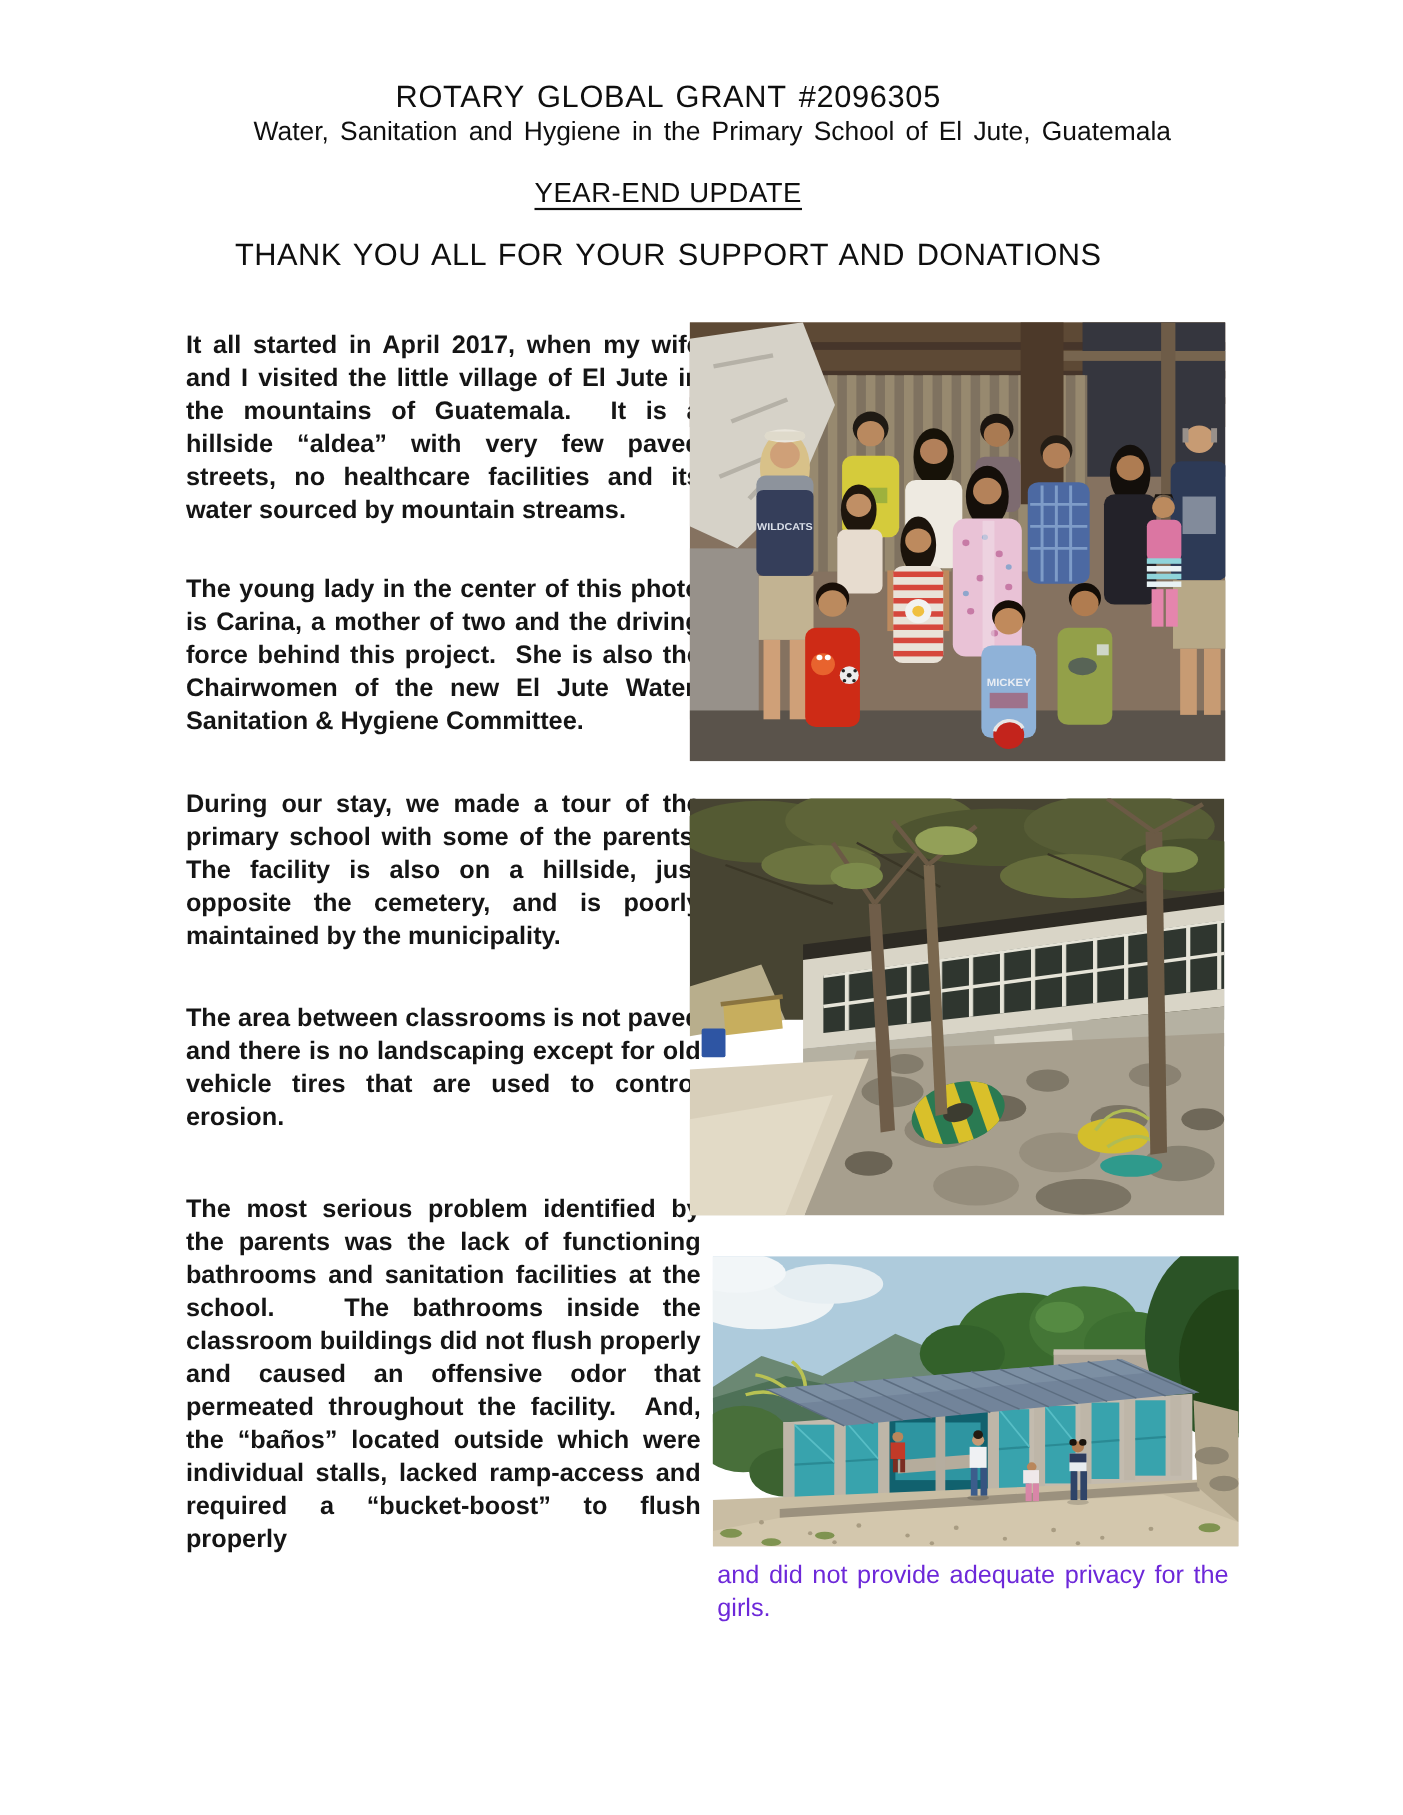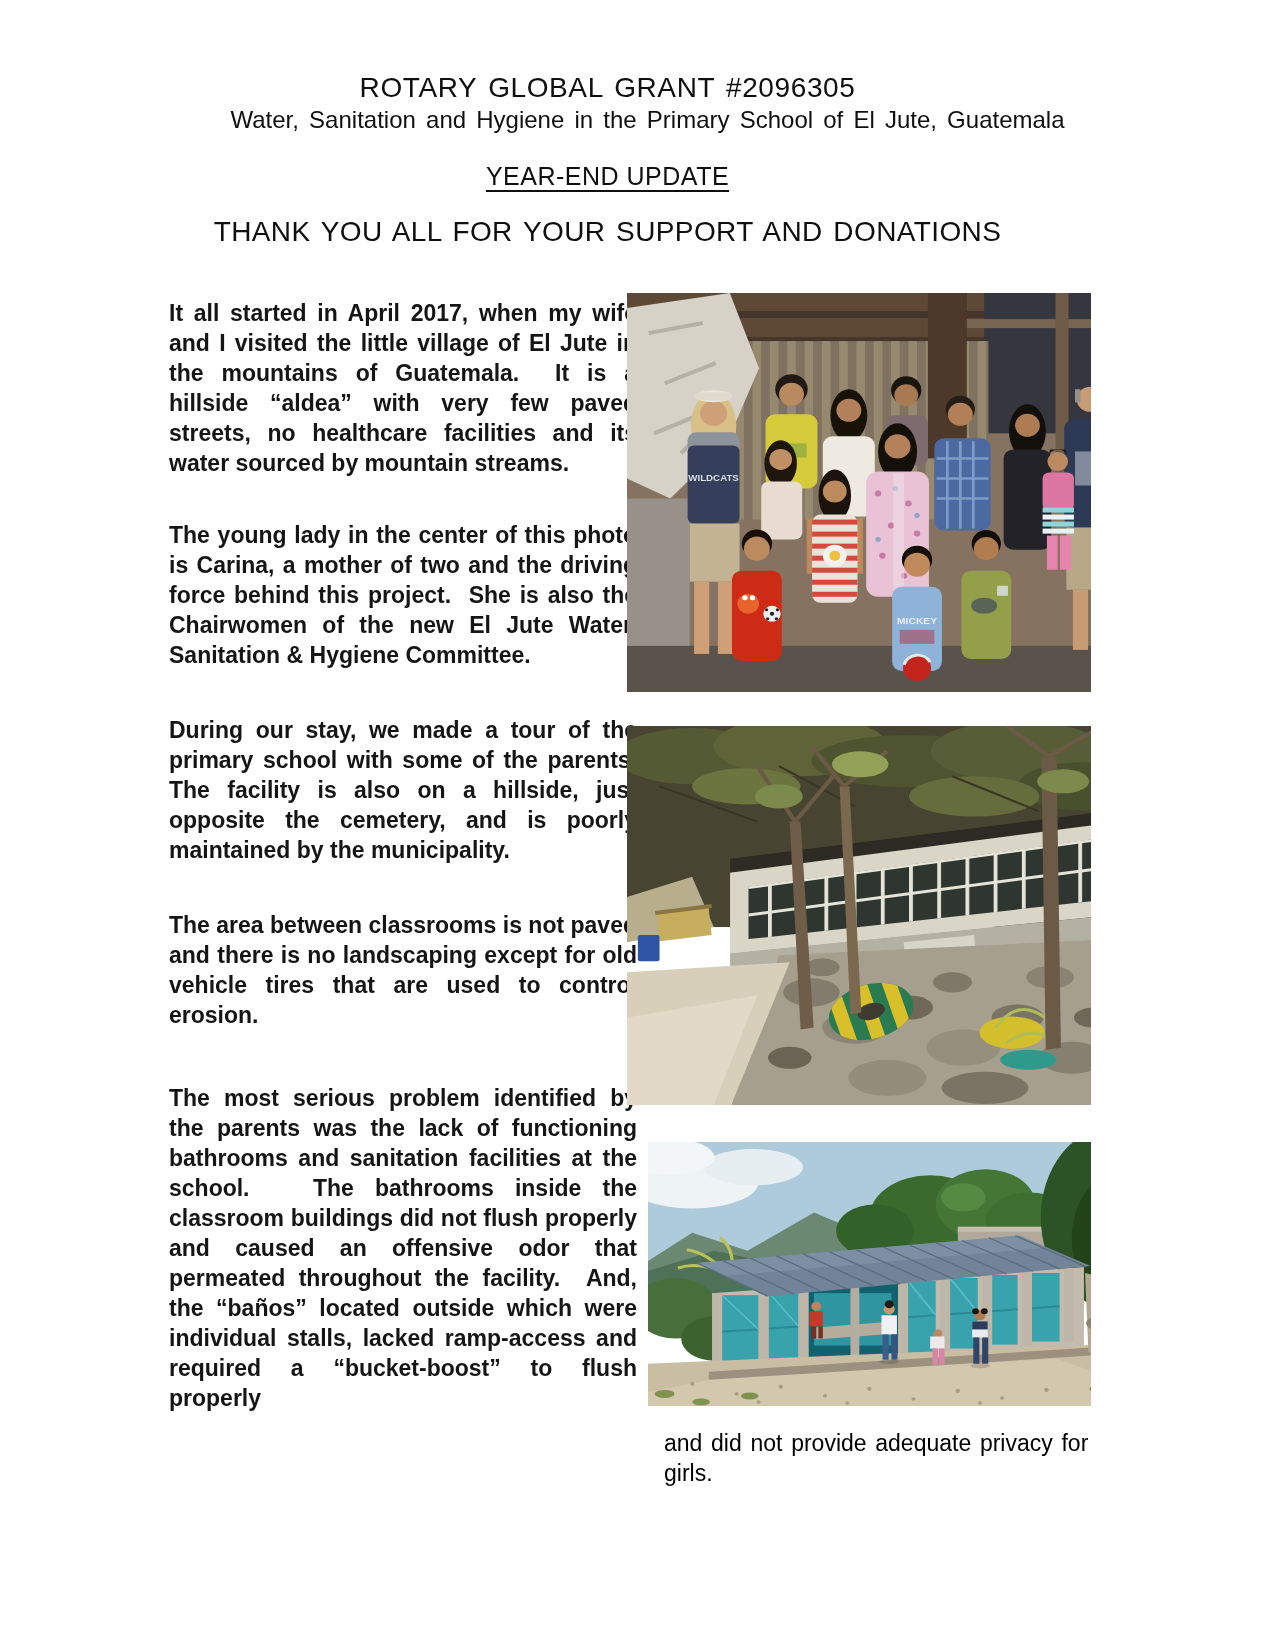--- a/index.html
+++ b/index.html
@@ -1,37 +1,37 @@
 <!DOCTYPE html>
 <html><head>
 <meta charset="utf-8">
 <style>
   html,body{margin:0;padding:0;background:#ffffff;}
   .page{
-    position:relative;width:1091px;height:1650px;background:#ffffff;overflow:hidden;
+    position:relative;width:1275px;height:1650px;background:#ffffff;overflow:hidden;
     font-family:"Liberation Sans", sans-serif;color:#1b1b1b;
   }
   .heading{position:absolute;left:0;width:1215px;text-align:center;margin:0;font-weight:400;color:#0f0f0f;}
   #title{top:72px;font-size:28px;letter-spacing:.6px;word-spacing:3px;}
   #subtitle{top:106px;font-size:24px;word-spacing:3.5px;padding-left:40px;}
   #update{top:162px;font-size:25px;letter-spacing:.5px;text-decoration:underline;text-decoration-thickness:2px;text-underline-offset:5px;text-align:center;}
   #thanks{top:216px;font-size:28px;letter-spacing:.4px;word-spacing:2.5px;}
   .para{
     position:absolute;left:152px;width:468px;margin:17px;
     font-size:23px;line-height:30px;text-align:justify;white-space:pre-wrap;color:#151515;font-weight:bold;
   }
   #p1{top:281px}#p2{top:503px}#p3{top:698px}#p4{top:893px}#p5{top:1066px}
   .photo{position:absolute;margin:0;padding:0;}
   .photo svg{display:block;width:100%;height:100%;}
   #photo1{left:627px;top:293px;width:487px;height:399px;border-radius:19px;}
   #photo2{left:627px;top:726px;width:486px;height:379px;}
   #photo3{left:648px;top:1142px;width:478px;height:264px;}
   #caption{
-    position:absolute;left:648px;top:1412px;width:465px;margin:16px;
-    font-size:23px;line-height:30px;text-align:justify;white-space:pre-wrap;color:#000000;
+    position:absolute;left:648px;top:1412px;width:465px;margin:4px;
+    font-size:23px;line-height:30px;text-align:justify;white-space:pre-wrap;color:#6d28d9;
   }
 </style>
 </head>
 <body>
 
 <div class="page">
 
   <h1 class="heading" id="title">ROTARY GLOBAL  GRANT #2096305</h1>
   <h2 class="heading" id="subtitle">Water, Sanitation and Hygiene in the Primary School of El Jute, Guatemala</h2>
   <h3 class="heading" id="update">YEAR-END UPDATE</h3>

